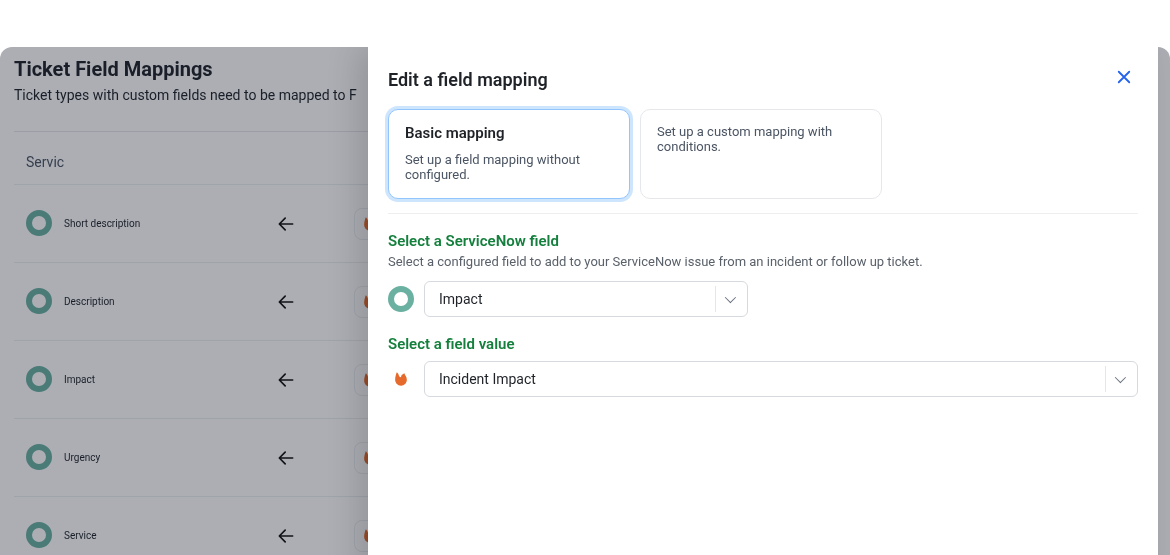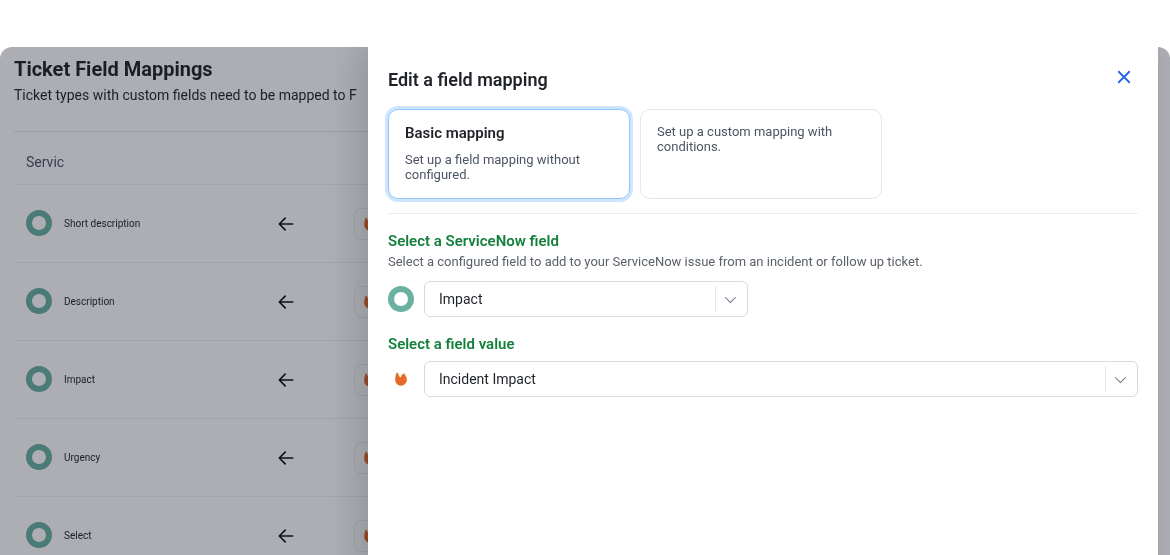--- a/index.html
+++ b/index.html
@@ -279,21 +279,21 @@
         </span>
       </div>
 
       <div class="row">
         <div class="row-label">
           <span class="icon-wrap">
             <svg class="ring-icon" viewBox="0 0 26 26">
                 <circle cx="13" cy="13" r="10" fill="none" stroke="#6bb1a1" stroke-width="6"></circle>
               </svg>
           </span>
-          <span>Select</span>
+          <span>Service</span>
         </div>
         <span class="arrow-back">
           <svg viewBox="0 0 24 24" width="20" height="20">
               <path d="M20 12H5M11 5l-7 7 7 7" fill="none" stroke="#111" stroke-width="2" stroke-linecap="round" stroke-linejoin="round"></path>
             </svg>
         </span>
         <span class="fh-badge">
           <svg class="flame-icon" viewBox="0 0 24 24">
               <path d="M7 4c3 2 2 6 5 6 0-3 2-4 4-5 1 3 3 4 3 8 0 4-3 7-7 7s-7-3-7-7c0-3 1-7 2-9z" fill="#e56a2b"></path>
             </svg>

